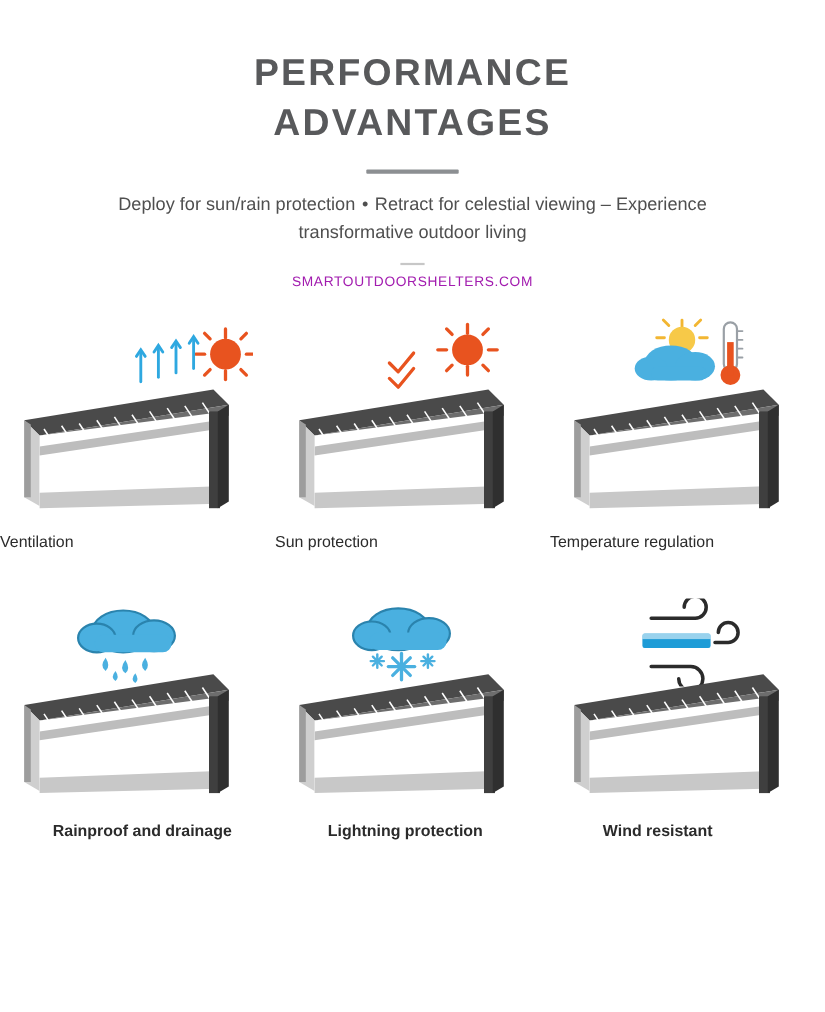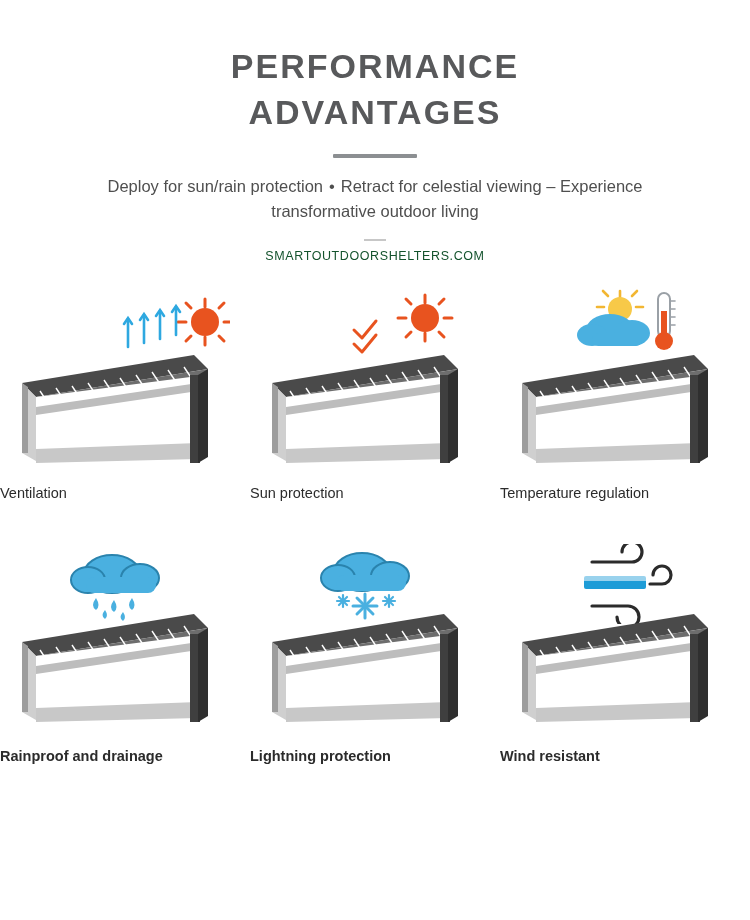--- a/index.html
+++ b/index.html
@@ -55,21 +55,21 @@
     color: #4f4f4f;
   }
   .small-rule {
     width: 22px;
     height: 2px;
     background: #c7c7c7;
     margin: 14px auto 8px auto;
   }
   .site {
     font-size: 12.5px;
-    color: #14532d;
+    color: #a21caf;
     letter-spacing: 0.6px;
   }
 
   
   .grid {
     position: absolute;
     top: 285px;
     left: 0;
     width: 750px;
   }
@@ -91,20 +91,21 @@
   }
   .caption {
     font-size: 14.5px;
     color: #2b2b2b;
     margin-top: 10px;
     text-align: center;
   }
   .row2 .caption {
     font-weight: bold;
     margin-top: 14px;
+    padding-left: 48px;
   }
   .icon-area {
     position: absolute;
     top: 0;
     left: 0;
     width: 230px;
     height: 80px;
   }
   .pergola {
     position: absolute;

